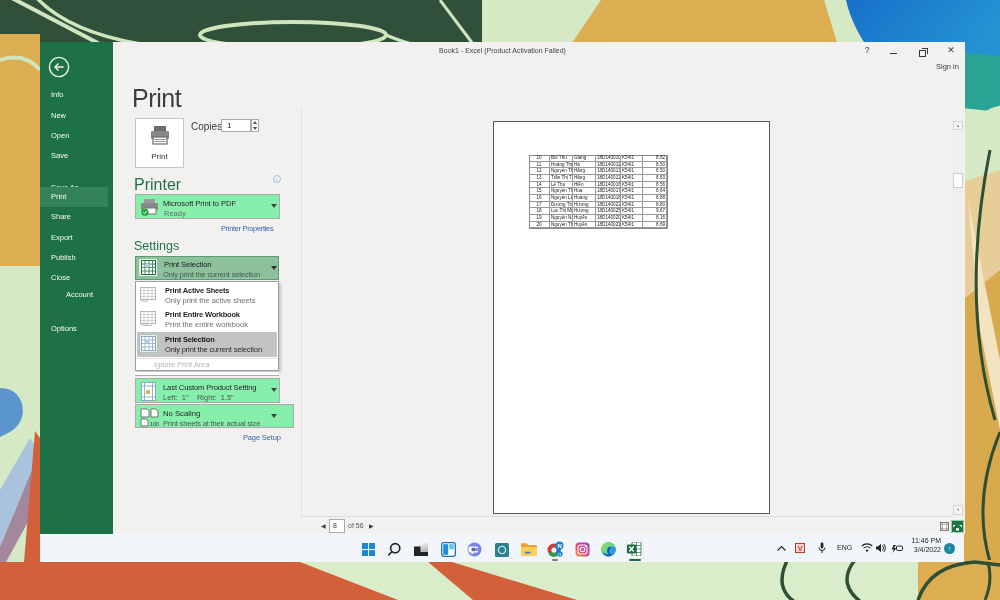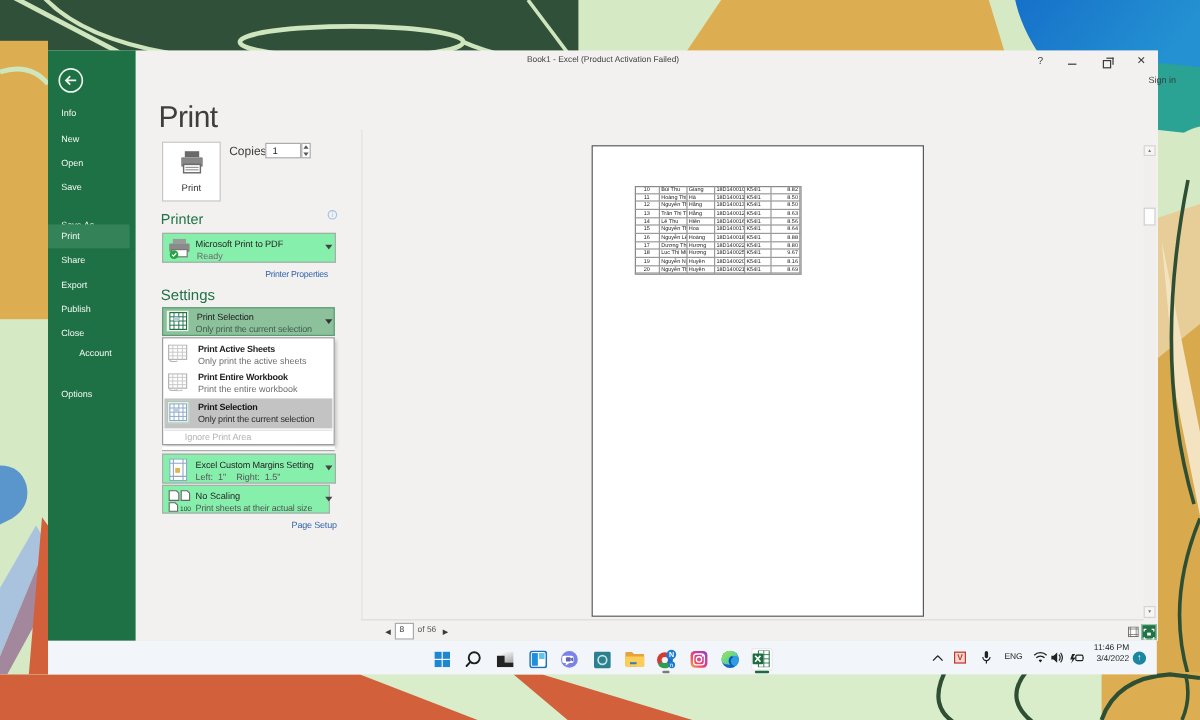--- a/index.html
+++ b/index.html
@@ -68,21 +68,21 @@
 
 <div id="win">
 
   <div class="abs" style="left:0;top:0;width:925px;height:18px;font-size:7px;color:#444;
        text-align:center;line-height:18px;">Book1 - Excel (Product Activation Failed)</div>
   <div class="abs" style="left:821px;top:3px;width:12px;height:12px;color:#3a3a3a;font-size:8.5px;text-align:center;">?</div>
   <div class="abs" style="left:850px;top:10.5px;width:7px;height:1px;background:#3a3a3a;"></div>
   <div class="abs" style="left:879px;top:8px;width:5px;height:5px;border:1px solid #3a3a3a;background:transparent;"></div>
   <div class="abs" style="left:881.5px;top:6px;width:5px;height:5px;border:1px solid #3a3a3a;border-bottom:none;border-left:none;"></div>
   <div class="abs" style="left:905px;top:3px;width:12px;height:12px;color:#3a3a3a;font-size:9px;text-align:center;">✕</div>
-  <div class="abs" style="left:917px;top:20px;width:26px;height:10px;color:#3c3c3c;font-size:7.5px;">Sign in</div>
+  <div class="abs" style="left:896px;top:20px;width:26px;height:10px;color:#3c3c3c;font-size:7.5px;">Sign in</div>
 
   <div id="sidebar">
     <svg class="abs" style="left:8px;top:14px;" width="22" height="22" viewBox="0 0 22 22">
       <circle cx="11" cy="11" r="9.6" fill="none" stroke="#e9f3ec" stroke-width="1.4"></circle>
       <path d="M 15.5,11 L 7,11 M 10.5,7.5 L 7,11 L 10.5,14.5" fill="none" stroke="#e9f3ec" stroke-width="1.5"></path>
     </svg>
     <div class="sbitem" style="top:43px;">Info</div>
     <div class="sbitem" style="top:64px;">New</div>
     <div class="sbitem" style="top:84px;">Open</div>
     <div class="sbitem" style="top:104px;">Save</div>
@@ -112,21 +112,21 @@
 
   <div class="abs" style="left:151px;top:79px;font-size:10px;color:#3c3c3c;">Copies:</div>
   <div class="abs" style="left:181px;top:77px;width:30px;height:13px;background:#fff;border:1px solid #ababab;
        box-sizing:border-box;font-size:8px;color:#222;line-height:12px;padding-left:5px;">1</div>
   <div class="abs" style="left:211px;top:77px;width:8px;height:13px;background:#fff;border:1px solid #ababab;box-sizing:border-box;"></div>
   <svg class="abs" style="left:212px;top:78px;" width="6" height="11" viewBox="0 0 6 11">
     <path d="M 3,1 L 5.2,4 L 0.8,4 Z" fill="#555"></path>
     <path d="M 3,10 L 5.2,7 L 0.8,7 Z" fill="#555"></path>
   </svg>
 
-  <div class="abs" style="left:94px;top:134px;font-size:12px;color:#217346;">Printer</div>
+  <div class="abs" style="left:94px;top:134px;font-size:16px;color:#217346;">Printer</div>
   <div class="abs" style="left:233px;top:133px;width:8px;height:8px;border:1px solid #9dc3e6;border-radius:50%;
        color:#9dc3e6;font-size:6px;text-align:center;line-height:8px;box-sizing:border-box;">i</div>
   <div class="ddbox" style="left:95px;top:152px;width:145px;height:25px;">
     <svg class="abs" style="left:4px;top:4px;" width="20" height="18" viewBox="0 0 20 18">
       <rect x="4" y="0" width="11" height="4" fill="#9a9a9a"></rect>
       <rect x="1" y="4" width="17" height="7" rx="1" fill="#8a8a8a"></rect>
       <rect x="3" y="9" width="13" height="6" fill="#fff" stroke="#777" stroke-width="1"></rect>
       <circle cx="5" cy="13.2" r="3.6" fill="#27a343"></circle>
       <path d="M 3.3,13.2 L 4.6,14.5 L 6.9,12" stroke="#fff" stroke-width="1" fill="none"></path>
     </svg>
@@ -186,27 +186,27 @@
   </div>
 
   <div class="abs" style="left:95px;top:330px;width:144px;height:3px;background:#fff;border-bottom:1px solid #ababab;"></div>
 
   <div class="ddbox" style="left:95px;top:336px;width:144.5px;height:25px;">
     <svg class="abs" style="left:5px;top:3px;" width="15" height="19" viewBox="0 0 15 19">
       <rect x="0.5" y="0.5" width="14" height="18" fill="#fff" stroke="#8aa8c8"></rect>
       <path d="M3.5 0.5 v18 M11.5 0.5 v18 M0.5 4 h14 M0.5 15 h14" stroke="#8aa8c8" stroke-width="0.9"></path>
       <rect x="5" y="8" width="4" height="4" fill="#e4b54e"></rect>
     </svg>
-    <div class="abs" style="left:27px;top:3.5px;font-size:7.6px;letter-spacing:-0.12px;color:#262626;">Excel Custom Margins Setting</div>
+    <div class="abs" style="left:27px;top:3.5px;font-size:7.6px;letter-spacing:-0.12px;color:#262626;">Last Custom Product Setting</div>
     <div class="abs" style="left:27px;top:13.5px;font-size:7.5px;color:#555;">Left:&nbsp; 1"&nbsp;&nbsp;&nbsp; Right:&nbsp; 1.5"</div>
     <div class="abs" style="left:135px;top:9px;width:0;height:0;border-left:3px solid transparent;
          border-right:3px solid transparent;border-top:4px solid #444;"></div>
   </div>
 
-  <div class="ddbox" style="left:95px;top:362px;width:140px;height:24px;">
+  <div class="ddbox" style="left:95px;top:362px;width:159px;height:24px;">
     <svg class="abs" style="left:4px;top:3px;" width="20" height="19" viewBox="0 0 20 19">
       <path d="M 1,1 h6 l2,2 v6 h-8 Z" fill="#fff" stroke="#666" stroke-width="0.9"></path>
       <path d="M 11,1 h5 l2,2 v6 h-7 Z" fill="#fff" stroke="#666" stroke-width="0.9"></path>
       <path d="M 1,11 h5 l2,2 v5 h-7 Z" fill="#fff" stroke="#666" stroke-width="0.9"></path>
       <text x="10" y="17.5" font-size="5.5" fill="#333" font-family="Liberation Sans">100</text>
     </svg>
     <div class="abs" style="left:27px;top:3.5px;font-size:7.7px;color:#262626;">No Scaling</div>
     <div class="abs" style="left:27px;top:13.5px;font-size:7.5px;letter-spacing:-0.15px;color:#555;">Print sheets at their actual size</div>
     <div class="abs" style="left:135px;top:9px;width:0;height:0;border-left:3px solid transparent;
          border-right:3px solid transparent;border-top:4px solid #444;"></div>

